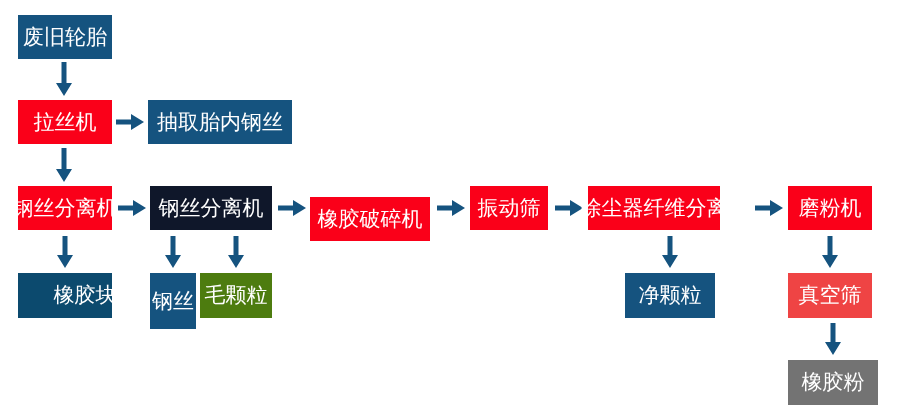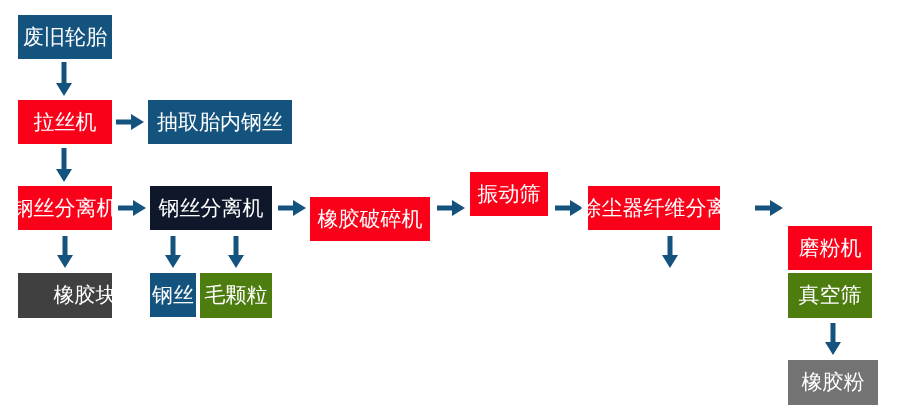--- a/index.html
+++ b/index.html
@@ -118,21 +118,22 @@
       <svg width="24" height="32" viewBox="0 0 24 32">
         <path d="M9.5,0 L14.5,0 L14.5,19 L20,19 L12,32 L4,19 L9.5,19 Z" fill="#15537f"></path>
       </svg>
     </div>
     <div class="node blue" style="left: 18px; top: 15px; width: 94px; height: 44px; background: rgb(21, 83, 127); color: rgb(255, 255, 255);">废旧轮胎</div>
     <div class="node blue" style="left: 148px; top: 100px; width: 144px; height: 44px; background: rgb(21, 83, 127); color: rgb(255, 255, 255);">抽取胎内钢丝</div>
     <div class="node red" style="left: 18px; top: 100px; width: 94px; height: 44px; background: rgb(250, 0, 25); color: rgb(255, 255, 255);">拉丝机</div>
     <div class="node red" style="left: 18px; top: 186px; width: 94px; height: 44px; background: rgb(250, 0, 25); color: rgb(255, 255, 255);">钢丝分离机</div>
     <div class="node red" style="left: 150px; top: 186px; width: 122px; height: 44px; background: #0f172a; color: rgb(255, 255, 255);">钢丝分离机</div>
     <div class="node red" style="left: 310px; top: 186px; width: 120px; height: 44px; background: rgb(250, 0, 25); color: rgb(255, 255, 255); margin-top: 11px;">橡胶破碎机</div>
-    <div class="node red" style="left: 470px; top: 172px; width: 78px; height: 44px; background: rgb(250, 0, 25); color: rgb(255, 255, 255);">振动筛</div>
+    <div class="node red" style="left: 470px; top: 186px; width: 78px; height: 44px; background: rgb(250, 0, 25); color: rgb(255, 255, 255);">振动筛</div>
     <div class="node red" style="left: 588px; top: 186px; width: 132px; height: 44px; background: rgb(250, 0, 25); color: rgb(255, 255, 255);">除尘器纤维分离</div>
-    <div class="node red" style="left: 788px; top: 186px; width: 84px; height: 44px; background: rgb(250, 0, 25); color: rgb(255, 255, 255); margin-top: 40px;">磨粉机</div>
-    <div class="node blue" style="left: 18px; top: 273px; width: 94px; height: 45px; background: #404040; color: rgb(255, 255, 255); padding-left: 40px;">橡胶块</div>
-    <div class="node blue" style="left: 150px; top: 273px; width: 46px; height: 44px; background: rgb(21, 83, 127); color: rgb(255, 255, 255);">钢丝</div>
+    <div class="node red" style="left: 788px; top: 186px; width: 84px; height: 44px; background: rgb(250, 0, 25); color: rgb(255, 255, 255);">磨粉机</div>
+    <div class="node blue" style="left: 18px; top: 273px; width: 94px; height: 45px; background: #0c4a6e; color: rgb(255, 255, 255); padding-left: 40px;">橡胶块</div>
+    <div class="node blue" style="left: 150px; top: 273px; width: 46px; height: 56px; background: rgb(21, 83, 127); color: rgb(255, 255, 255);">钢丝</div>
     <div class="node blue" style="left: 200px; top: 273px; width: 72px; height: 45px; background: #4d7c0f; color: rgb(255, 255, 255);">毛颗粒</div>
-    <div class="node red" style="left: 788px; top: 273px; width: 84px; height: 45px; background: #4d7c0f; color: rgb(255, 255, 255);">真空筛</div>
+    <div class="node blue" style="left: 625px; top: 273px; width: 90px; height: 45px; background: rgb(21, 83, 127); color: rgb(255, 255, 255);">净颗粒</div>
+    <div class="node red" style="left: 788px; top: 273px; width: 84px; height: 45px; background: #ef4444; color: rgb(255, 255, 255);">真空筛</div>
     <div class="node blue" style="left: 788px; top: 360px; width: 90px; height: 45px; background: #737373; color: rgb(255, 255, 255);">橡胶粉</div>
   </div>
 
 </body></html>

